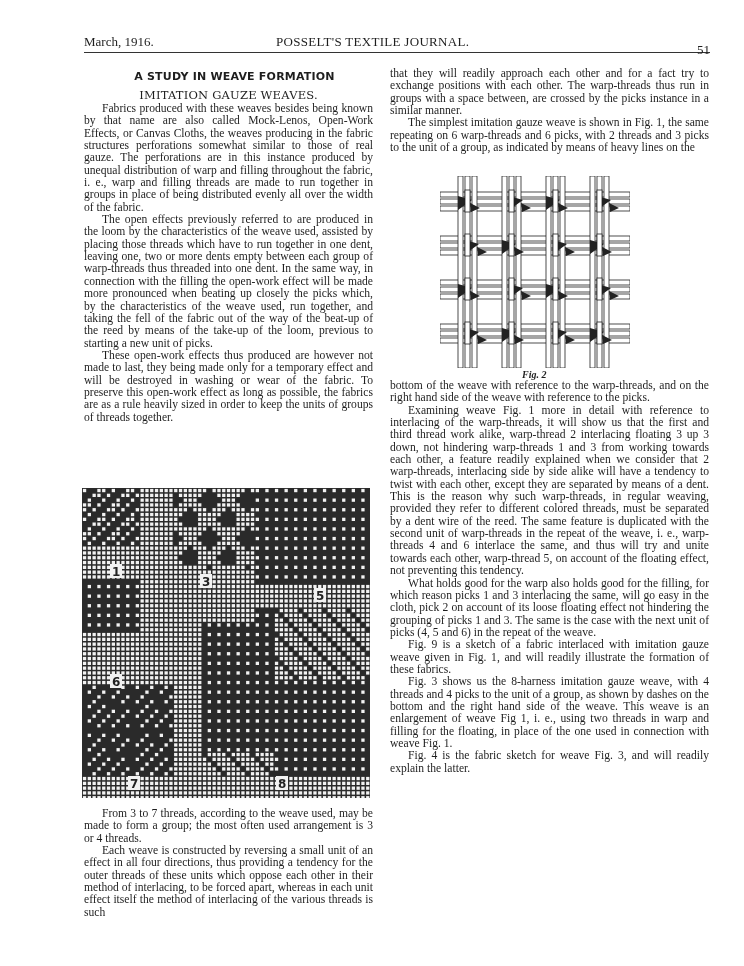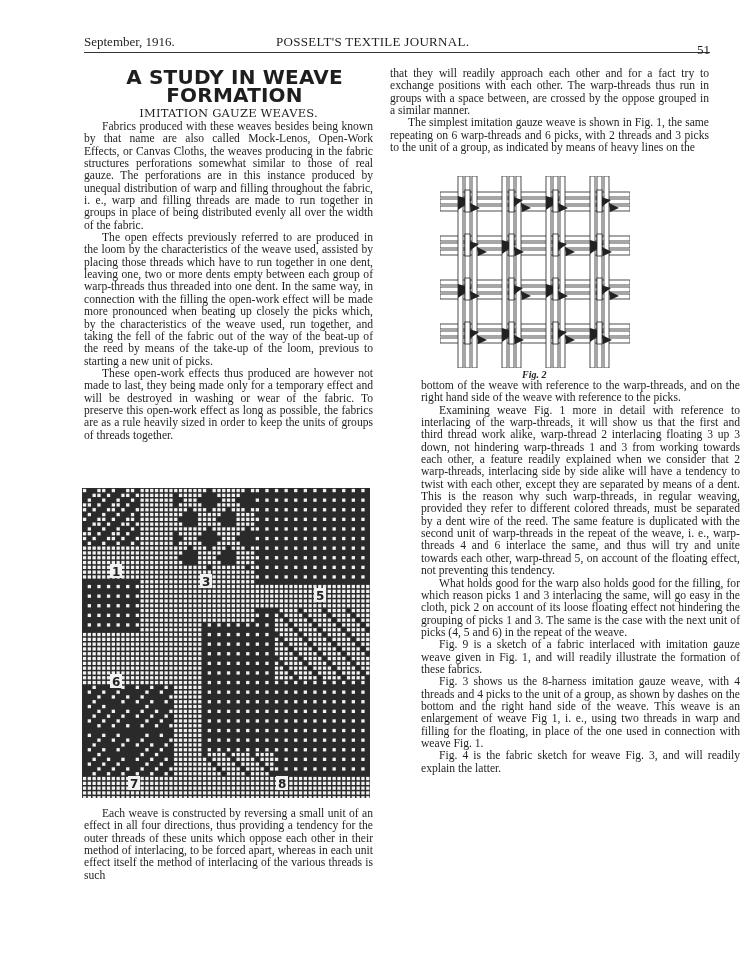--- a/index.html
+++ b/index.html
@@ -9,41 +9,41 @@
             font-size:13px; border-bottom:1.5px solid #333; }
   .header .date { position:absolute; left:0; top:4px; }
   .header .journal { position:absolute; left:192px; top:4px; letter-spacing:0.3px; }
   .header .pageno { position:absolute; right:0; top:12px; }
 
   .col { position:absolute; font-size:11.6px; line-height:12.35px; text-align:justify; }
   .col p { margin:0; text-indent:18px; }
   .col p.cont { text-indent:0; }
 
   .title { font-family:"DejaVu Sans","Liberation Sans",sans-serif; font-weight:bold;
-           font-size:20px; text-align:center; letter-spacing:0.2px; margin:0 0 2px 12px; line-height:18px;}
+           font-size:11px; text-align:center; letter-spacing:0.2px; margin:0 0 2px 12px; line-height:18px;}
   .subtitle { font-family:"DejaVu Serif","Liberation Serif",serif; font-weight:normal;
               font-size:11.5px; text-align:center; margin:0 0 1px 0; line-height:14px; letter-spacing:0.2px;}
 
   #weave-figure { position:absolute; left:82px; top:488px; width:288px; height:310px; }
   #fig2 { position:absolute; left:440px; top:176px; width:190px; height:192px; }
   .fig2-caption { position:absolute; left:522px; top:369px; font-size:10px; font-weight:bold; font-style:italic;
                   font-family:Liberation Serif, serif; }
 
   .right-top { position:absolute; left:390px; top:68px; width:319px; }
-  .right-bottom { position:absolute; left:390px; top:380px; width:319px;margin-left:31px; }
+  .right-bottom { position:absolute; left:390px; top:380px; width:319px; }
   .left-top { position:absolute; left:84px; top:68px; width:289px; }
   .left-bottom { position:absolute; left:84px; top:808px; width:289px; }
   .weave-label { font-family:"DejaVu Sans","Liberation Sans",sans-serif; font-weight:bold; font-size:12px;
                  fill:#222; }
 </style>
 </head>
 <body>
 
 <div class="header">
-  <span class="date">September, 1916.</span>
+  <span class="date">March, 1916.</span>
   <span class="journal">POSSELT'S TEXTILE JOURNAL.</span>
   <span class="pageno">51</span>
 </div>
 
 <div class="col left-top">
   <div class="title">A STUDY IN WEAVE FORMATION</div>
   <div class="subtitle">IMITATION GAUZE WEAVES.</div>
   <p>Fabrics produced with these weaves besides being known by that name are also called Mock-Lenos, Open-Work Effects, or Canvas Cloths, the weaves producing in the fabric structures perforations somewhat similar to those of real gauze.  The perforations are in this instance produced by unequal distribution of warp and filling throughout the fabric, i. e., warp and filling threads are made to run together in groups in place of being distributed evenly all over the width of the fabric.</p>
   <p>The open effects previously referred to are produced in the loom by the characteristics of the weave used, assisted by placing those threads which have to run together in one dent, leaving one, two or more dents empty between each group of warp-threads thus threaded into one dent.  In the same way, in connection with the filling the open-work effect will be made more pronounced when beating up closely the picks which, by the characteristics of the weave used, run together, and taking the fell of the fabric out of the way of the beat-up of the reed by means of the take-up of the loom, previous to starting a new unit of picks.</p>
   <p>These open-work effects thus produced are however not made to last, they being made only for a temporary effect and will be destroyed in washing or wear of the fabric.  To preserve this open-work effect as long as possible, the fabrics are as a rule heavily sized in order to keep the units of groups of threads together.</p>
@@ -2352,25 +2352,26 @@
     <text x="234" y="112" class="weave-label">5</text>
     <rect x="28" y="186" width="12" height="14" fill="#f2f2f2"></rect>
     <text x="30" y="198" class="weave-label">6</text>
     <rect x="46" y="288" width="12" height="14" fill="#f2f2f2"></rect>
     <text x="48" y="300" class="weave-label">7</text>
     <rect x="194" y="288" width="12" height="14" fill="#f2f2f2"></rect>
     <text x="196" y="300" class="weave-label">8</text>
   </svg>
 
 <div class="col left-bottom">
+  <p>From 3 to 7 threads, according to the weave used, may be made to form a group; the most often used arrangement is 3 or 4 threads.</p>
   <p>Each weave is constructed by reversing a small unit of an effect in all four directions, thus providing a tendency for the outer threads of these units which oppose each other in their method of interlacing, to be forced apart, whereas in each unit effect itself the method of interlacing of the various threads is such</p>
 </div>
 
 <div class="col right-top">
-  <p class="cont">that they will readily approach each other and for a fact try to exchange positions with each other.  The warp-threads thus run in groups with a space between, are crossed by the oppose grouped in a similar manner.</p>
+  <p class="cont">that they will readily approach each other and for a fact try to exchange positions with each other.  The warp-threads thus run in groups with a space between, are crossed by the picks instance in a similar manner.</p>
   <p>The simplest imitation gauze weave is shown in Fig. 1, the same repeating on 6 warp-threads and 6 picks, with 2 threads and 3 picks to the unit of a group, as indicated by means of heavy lines on the</p>
 </div>
 
 <svg id="fig2" viewBox="0 0 190 192">
     <rect x="0" y="16" width="190" height="5" fill="#fff" stroke="#222" stroke-width="0.8"></rect>
     <rect x="0" y="23" width="190" height="5" fill="#fff" stroke="#222" stroke-width="0.8"></rect>
     <rect x="0" y="30" width="190" height="5" fill="#fff" stroke="#222" stroke-width="0.8"></rect>
     <rect x="0" y="60" width="190" height="5" fill="#fff" stroke="#222" stroke-width="0.8"></rect>
     <rect x="0" y="67" width="190" height="5" fill="#fff" stroke="#222" stroke-width="0.8"></rect>
     <rect x="0" y="74" width="190" height="5" fill="#fff" stroke="#222" stroke-width="0.8"></rect>

